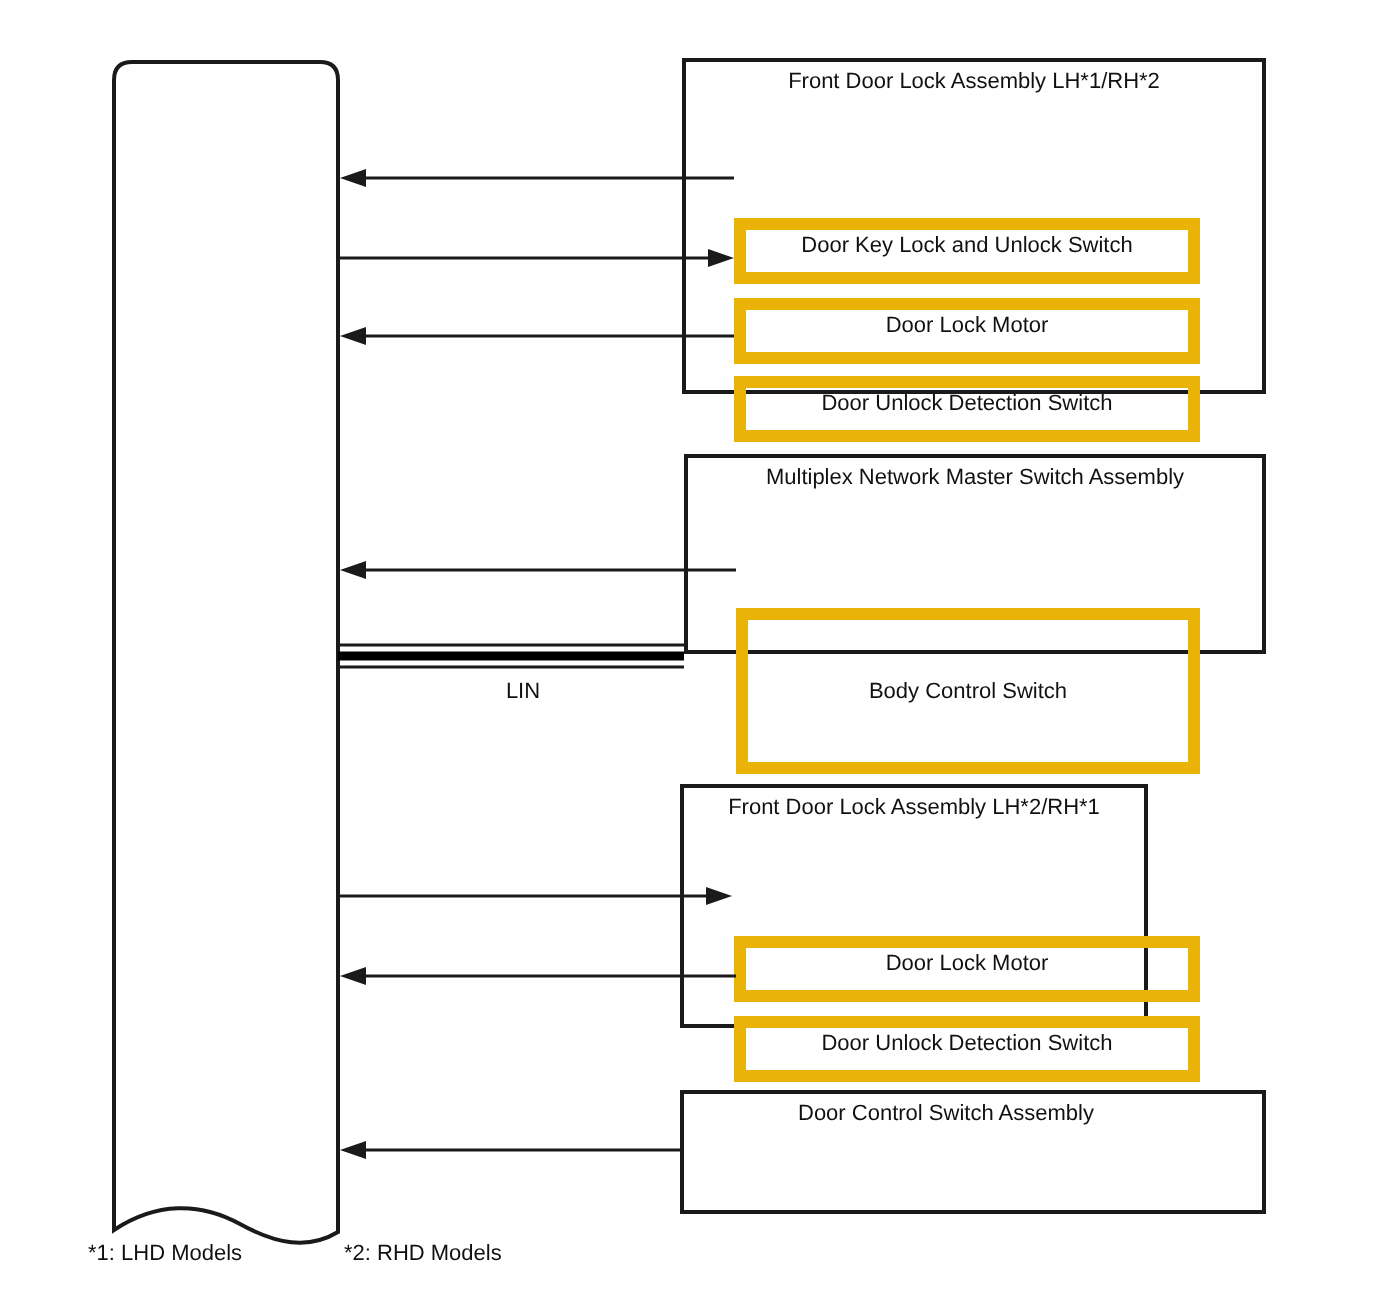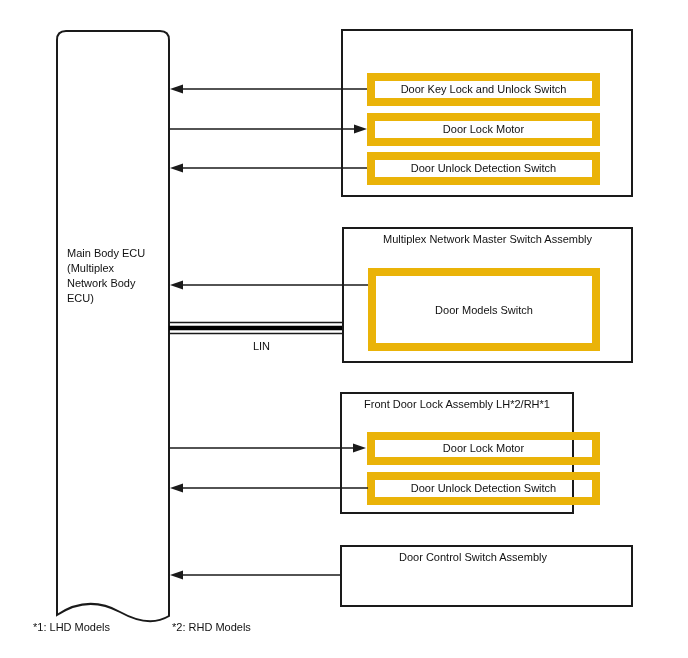--- a/index.html
+++ b/index.html
@@ -43,23 +43,24 @@
     position: absolute;
     left: 0;
     right: 0;
     top: 4px;
     text-align: center;
     font-size: 11px;
     line-height: 13px;
   }
   .component-box {
     position: absolute;
-    border: 8px solid #eab308;
+    border: 6px solid #eab308;
     box-sizing: border-box;
     background: transparent;
+    margin-top: 36px;
   }
   .component-label {
     position: absolute;
     left: 0;
     right: 0;
     top: 2px;
     text-align: center;
     font-size: 11px;
     line-height: 13px;
   }
@@ -87,21 +88,21 @@
     text-align: center;
   }
   .assembly4-text {
     position: absolute;
     left: 57px;
     top: 4px;
     font-size: 11px;
     line-height: 13px;
     text-align: left;
   }
-  .footnote-1 { left: 33px;  top: 620px; }
+  .footnote-1 { left: 44px;  top: 620px; }
   .footnote-2 { left: 162px; top: 620px; margin-left: 10px; }
 </style>
 </head>
 <body>
 
 <div class="canvas">
 
   <svg class="overlay" viewBox="0 0 688 658" xmlns="http://www.w3.org/2000/svg">
 
     <path d="M 57,615 L 57,40 Q 57,31 66,31 L 160,31 Q 169,31 169,40 L 169,616
@@ -142,41 +143,38 @@
       <line x1="368" y1="488" x2="182" y2="488" stroke="#1a1a1a" stroke-width="1.4"></line>
       <polygon points="170,488 183,483.5 183,492.5" fill="#1a1a1a"></polygon>
     </g>
 
     <g>
       <line x1="340" y1="575" x2="182" y2="575" stroke="#1a1a1a" stroke-width="1.4"></line>
       <polygon points="170,575 183,570.5 183,579.5" fill="#1a1a1a"></polygon>
     </g>
   </svg>
 
-  <div class="label ecu-label">Main Body ECU
-(Multiplex
-Network Body
-ECU)</div>
 
   <div class="assembly-box" style="left:341px; top:29px; width:292px; height:168px;">
+    <div class="assembly-title">Front Door Lock Assembly LH*1/RH*2</div>
     <div class="component-box" style="left:24px; top:42px; width:233px; height:33px;">
       <div class="component-label">Door Key Lock and Unlock Switch</div>
     </div>
     <div class="component-box" style="left:24px; top:82px; width:233px; height:33px;">
       <div class="component-label">Door Lock Motor</div>
     </div>
     <div class="component-box" style="left:24px; top:121px; width:233px; height:33px;">
       <div class="component-label">Door Unlock Detection Switch</div>
     </div>
   </div>
 
-  <div class="assembly-box" style="left:342px; top:227px; width:291px; height:136px;">
+  <div class="assembly-box" style="left:342px; top:227px; width:291px; height:100px;">
     <div class="assembly-title">Multiplex Network Master Switch Assembly</div>
     <div class="component-box" style="left:24px; top:39px; width:232px; height:83px;">
-      <div class="component-label-centered">Door Models Switch</div>
+      <div class="component-label-centered">Body Control Switch</div>
     </div>
   </div>
 
   <div class="assembly-box" style="left:340px; top:392px; width:234px; height:122px;">
     <div class="assembly-title">Front Door Lock Assembly LH*2/RH*1</div>
     <div class="component-box" style="left:25px; top:38px; width:233px; height:33px;">
       <div class="component-label">Door Lock Motor</div>
     </div>
     <div class="component-box" style="left:25px; top:78px; width:233px; height:33px;">
       <div class="component-label">Door Unlock Detection Switch</div>

